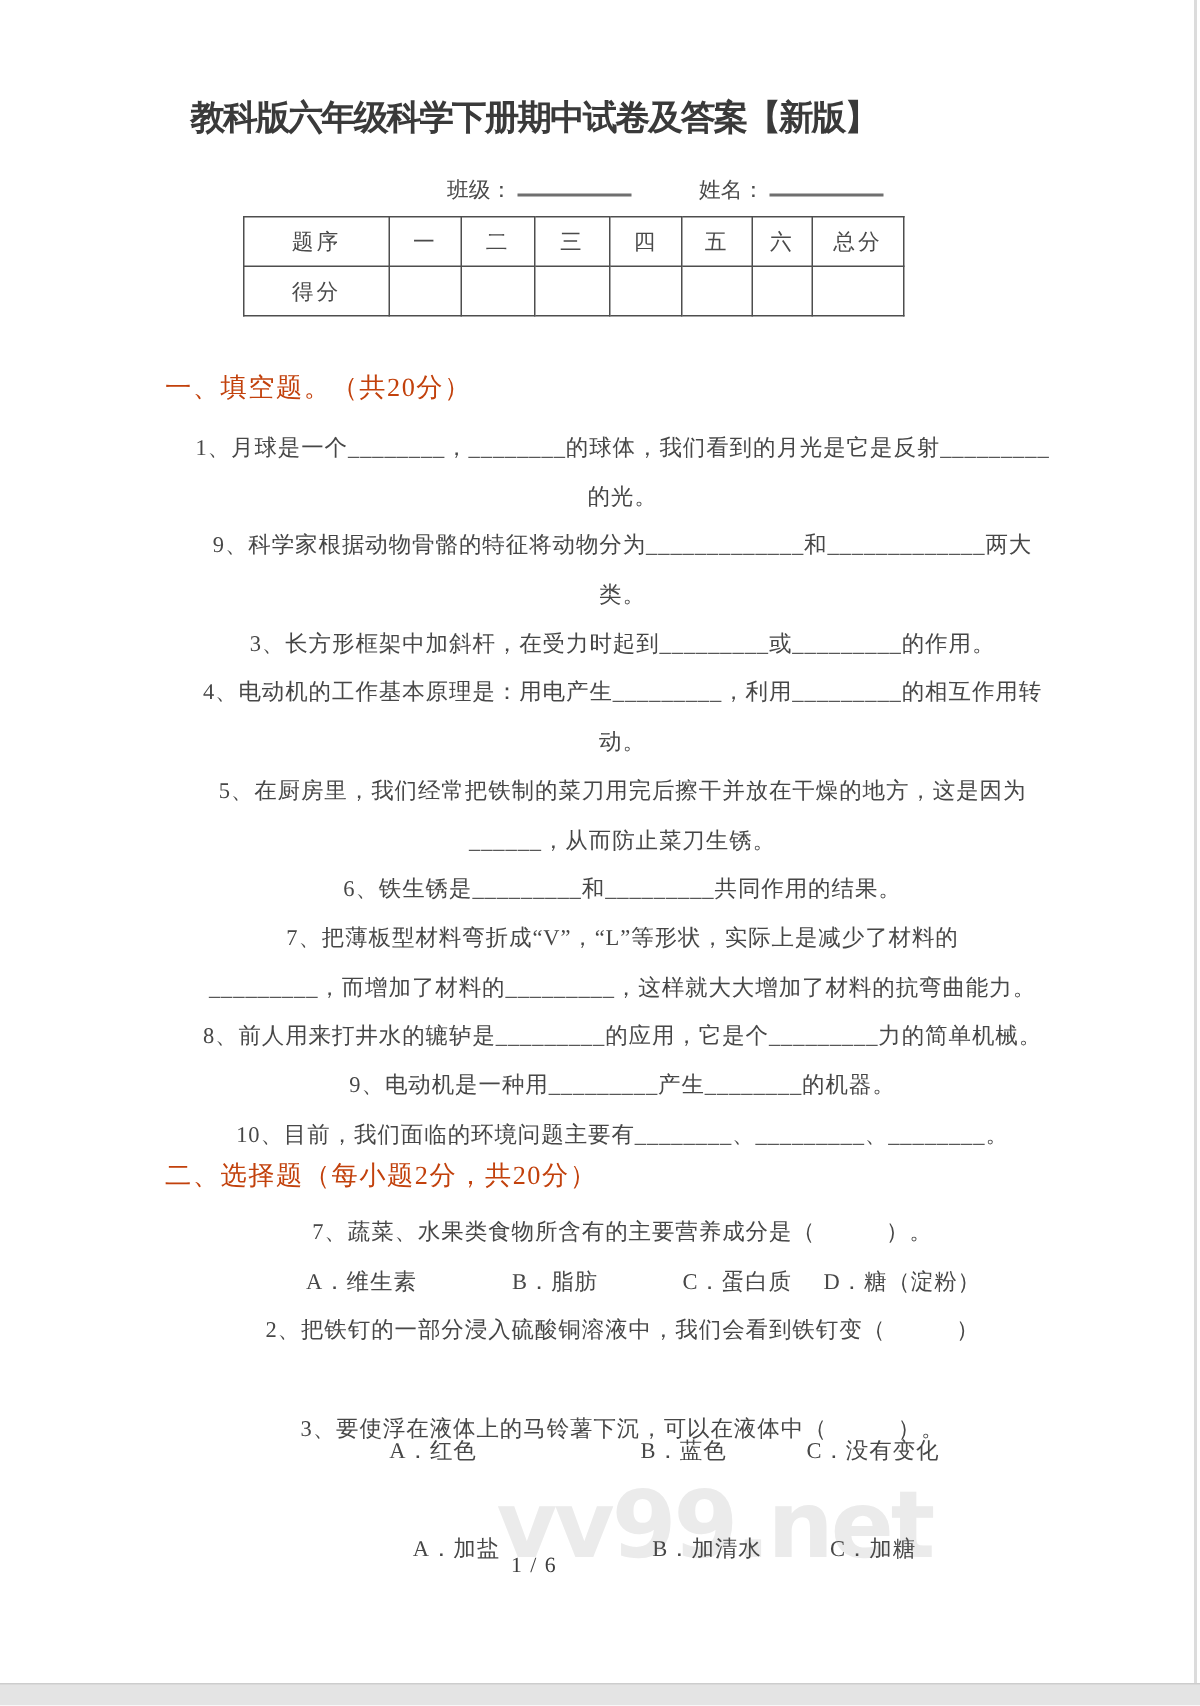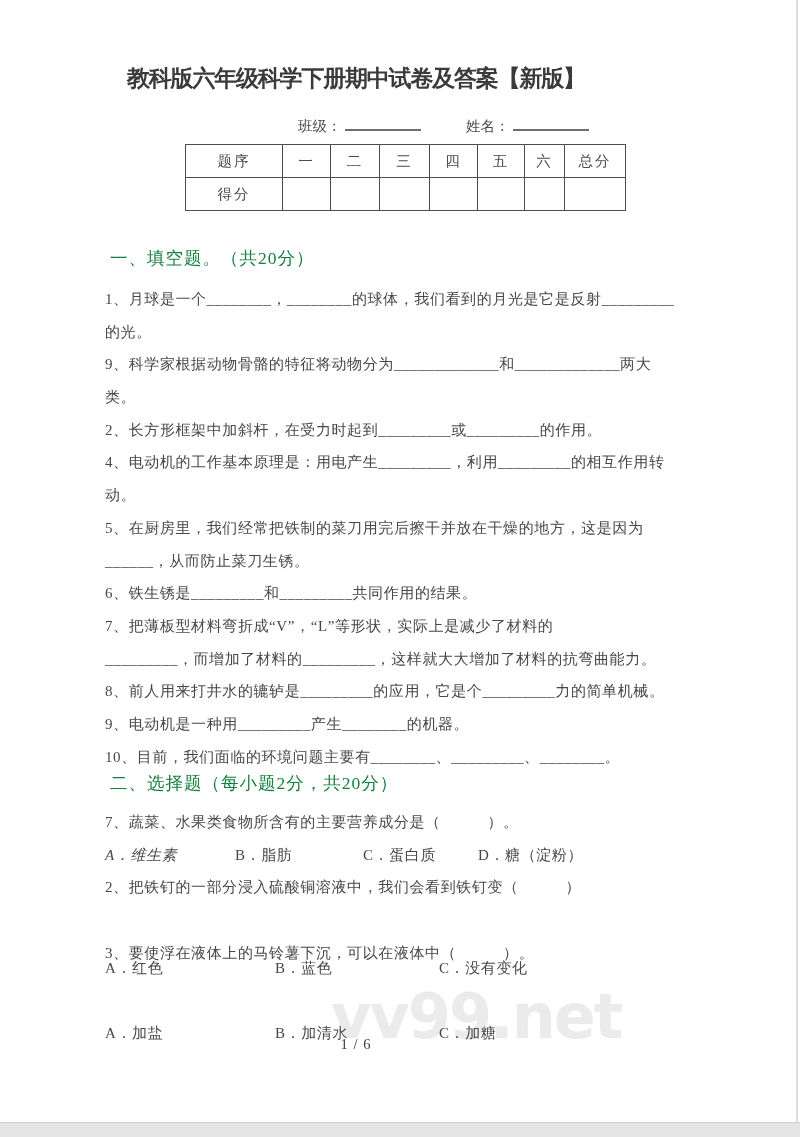--- a/index.html
+++ b/index.html
@@ -10,41 +10,41 @@
   .doc-title{
     position:absolute;left:127px;top:63px;font-size:23px;font-weight:bold;
     letter-spacing:-1.2px;color:#3a3a3a;white-space:nowrap;z-index:2;text-align:right;
   }
   .meta-row{position:absolute;left:0;top:116px;width:100%;height:26px;font-size:14.5px;z-index:2;margin-left:40px;}
   .meta-pair{position:absolute;white-space:nowrap;color:#4a4a4a;}
   .meta-pair.class{left:258px;}
   .meta-pair.name{left:426px;}
   .blankline{display:inline-block;width:76px;height:13px;border-bottom:2px solid #6f6f6f;margin-left:3px;}
   .score-table{
-    position:absolute;left:185px;top:144px;border-collapse:collapse;table-layout:fixed;z-index:2;border-radius:16px;
+    position:absolute;left:162px;top:144px;border-collapse:collapse;table-layout:fixed;z-index:2;border-radius:16px;
   }
   .score-table td{
     border:1.6px solid #4e4e4e;text-align:center;vertical-align:middle;
     font-size:14.5px;color:#4a4a4a;padding:0;height:32px;letter-spacing:2px;
   }
   .sec-heading{
-    position:absolute;left:110px;font-size:17.5px;color:#15803d;letter-spacing:1px;
+    position:absolute;left:110px;font-size:17.5px;color:#c2410c;letter-spacing:1px;
     white-space:nowrap;z-index:2;
   }
   .h1{top:246px;}
   .h2{top:771px;}
-  .textblock{position:absolute;left:105px;width:620px;z-index:2;}
+  .textblock{position:absolute;left:105px;width:620px;z-index:2;text-align:center;}
   .sec1{top:283px;}
   .sec2{top:806px;}
   .line{
     height:32.7px;line-height:32.7px;font-size:15px;letter-spacing:0.6px;
     white-space:nowrap;color:#474747;
   }
   .opts span{display:inline-block;white-space:nowrap;}
-  .o4 span:nth-child(1){width:130px;font-style:italic;}
+  .o4 span:nth-child(1){width:130px;}
   .o4 span:nth-child(2){width:128px;}
   .o4 span:nth-child(3){width:115px;}
   .o3 span:nth-child(1){width:170px;margin-top:48px;}
   .o3 span:nth-child(2){width:164px;}
   .footer-pagenum{
     position:absolute;left:300px;top:1036px;width:112px;text-align:center;
     font-size:14.5px;color:#3d3d3d;z-index:3;letter-spacing:1px;
   }
   .watermark{
     position:absolute;left:331px;top:986px;z-index:1;
@@ -108,21 +108,21 @@
   </tbody>
     </table>
 
   <div class="sec-heading h1">一、填空题。（共20分）</div>
 
   <div class="textblock sec1">
     <div class="line">1、月球是一个________，________的球体，我们看到的月光是它是反射_________</div>
     <div class="line">的光。</div>
     <div class="line">9、科学家根据动物骨骼的特征将动物分为_____________和_____________两大</div>
     <div class="line">类。</div>
-    <div class="line">2、长方形框架中加斜杆，在受力时起到_________或_________的作用。</div>
+    <div class="line">3、长方形框架中加斜杆，在受力时起到_________或_________的作用。</div>
     <div class="line">4、电动机的工作基本原理是：用电产生_________，利用_________的相互作用转</div>
     <div class="line">动。</div>
     <div class="line">5、在厨房里，我们经常把铁制的菜刀用完后擦干并放在干燥的地方，这是因为</div>
     <div class="line">______，从而防止菜刀生锈。</div>
     <div class="line">6、铁生锈是_________和_________共同作用的结果。</div>
     <div class="line">7、把薄板型材料弯折成“V”，“L”等形状，实际上是减少了材料的</div>
     <div class="line">_________，而增加了材料的_________，这样就大大增加了材料的抗弯曲能力。</div>
     <div class="line">8、前人用来打井水的辘轳是_________的应用，它是个_________力的简单机械。</div>
     <div class="line">9、电动机是一种用_________产生________的机器。</div>
     <div class="line">10、目前，我们面临的环境问题主要有________、_________、________。</div>

